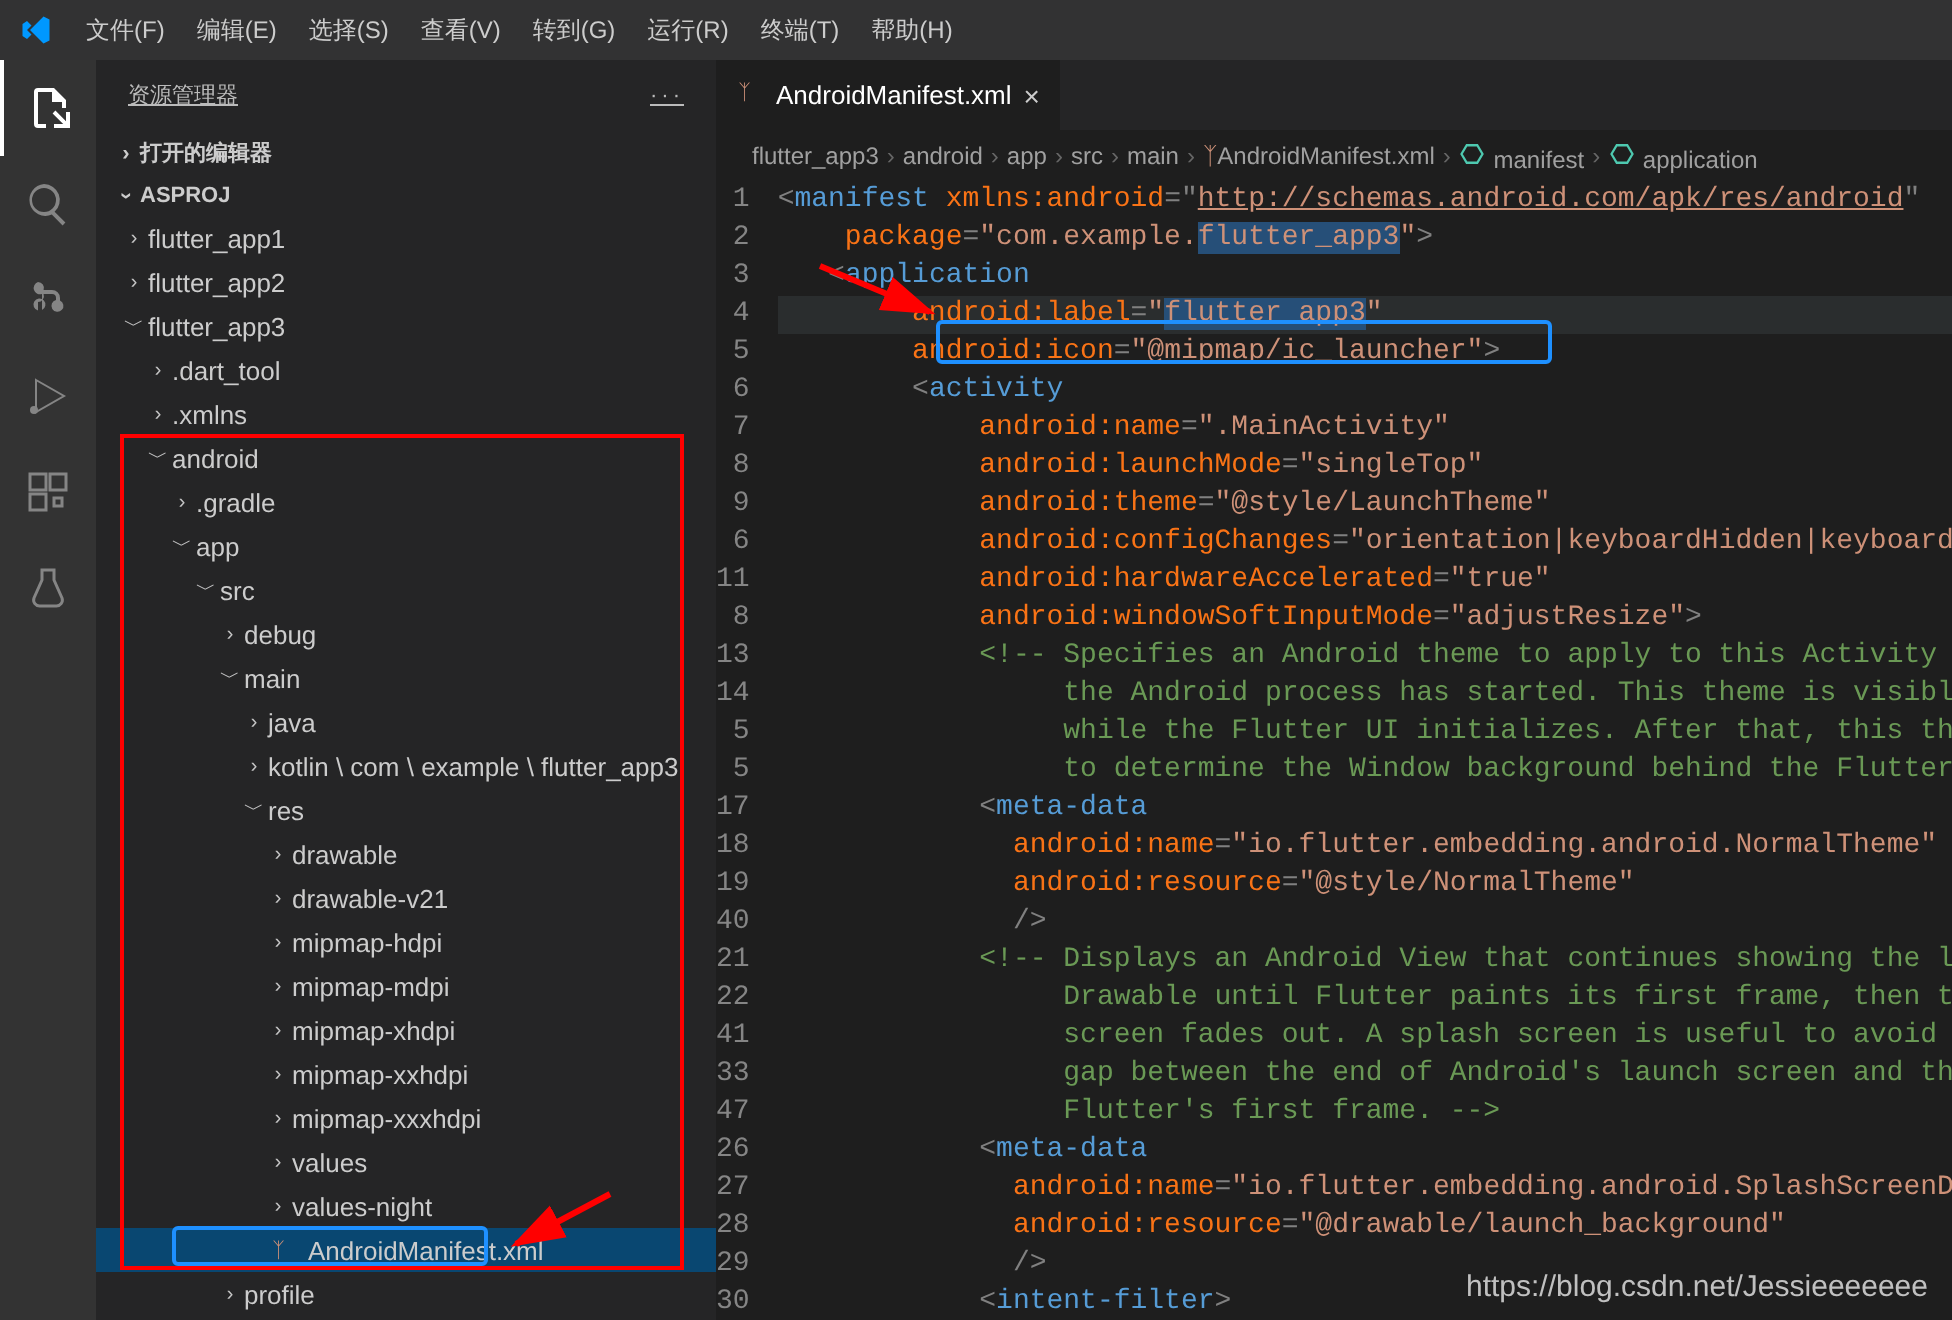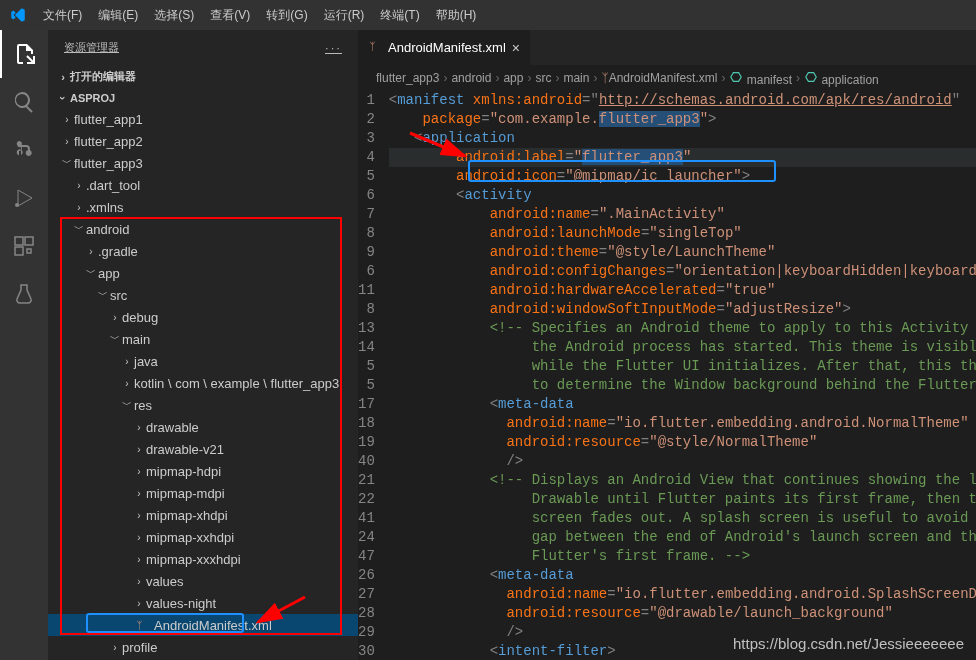--- a/index.html
+++ b/index.html
@@ -358,21 +358,21 @@
           <div class="code-line">14</div>
           <div class="code-line">5</div>
           <div class="code-line">5</div>
           <div class="code-line">17</div>
           <div class="code-line">18</div>
           <div class="code-line">19</div>
           <div class="code-line">40</div>
           <div class="code-line">21</div>
           <div class="code-line">22</div>
           <div class="code-line">41</div>
-          <div class="code-line">24</div>
+          <div class="code-line">33</div>
           <div class="code-line">47</div>
           <div class="code-line">26</div>
           <div class="code-line">27</div>
           <div class="code-line">28</div>
           <div class="code-line">29</div>
           <div class="code-line">30</div>
         </div>
       <div class="code" id="code"><div class="code-line"><span class="tok-punc">&lt;</span><span class="tok-tag">manifest</span><span class="tok-punc"> </span><span class="tok-attr">xmlns:android</span><span class="tok-punc">=</span><span class="tok-punc">"</span><span class="tok-url">http://schemas.android.com/apk/res/android</span><span class="tok-punc">"</span></div><div class="code-line">    <span class="tok-attr">package</span><span class="tok-punc">=</span><span class="tok-str">"com.example.</span><span class="tok-str sel">flutter_app3</span><span class="tok-str">"</span><span class="tok-punc">&gt;</span></div><div class="code-line">   <span class="tok-punc">&lt;</span><span class="tok-tag">application</span></div><div class="code-line hl">        <span class="tok-attr">android:label</span><span class="tok-punc">=</span><span class="tok-str">"</span><span class="tok-str sel">flutter_app3</span><span class="tok-str">"</span></div><div class="code-line">        <span class="tok-attr">android:icon</span><span class="tok-punc">=</span><span class="tok-str">"@mipmap/ic_launcher"</span><span class="tok-punc">&gt;</span></div><div class="code-line">        <span class="tok-punc">&lt;</span><span class="tok-tag">activity</span></div><div class="code-line">            <span class="tok-attr">android:name</span><span class="tok-punc">=</span><span class="tok-str">".MainActivity"</span></div><div class="code-line">            <span class="tok-attr">android:launchMode</span><span class="tok-punc">=</span><span class="tok-str">"singleTop"</span></div><div class="code-line">            <span class="tok-attr">android:theme</span><span class="tok-punc">=</span><span class="tok-str">"@style/LaunchTheme"</span></div><div class="code-line">            <span class="tok-attr">android:configChanges</span><span class="tok-punc">=</span><span class="tok-str">"orientation|keyboardHidden|keyboard|sc</span></div><div class="code-line">            <span class="tok-attr">android:hardwareAccelerated</span><span class="tok-punc">=</span><span class="tok-str">"true"</span></div><div class="code-line">            <span class="tok-attr">android:windowSoftInputMode</span><span class="tok-punc">=</span><span class="tok-str">"adjustResize"</span><span class="tok-punc">&gt;</span></div><div class="code-line">            <span class="tok-comm">&lt;!-- Specifies an Android theme to apply to this Activity as </span></div><div class="code-line">                 <span class="tok-comm">the Android process has started. This theme is visible t</span></div><div class="code-line">                 <span class="tok-comm">while the Flutter UI initializes. After that, this theme</span></div><div class="code-line">                 <span class="tok-comm">to determine the Window background behind the Flutter UI</span></div><div class="code-line">            <span class="tok-punc">&lt;</span><span class="tok-tag">meta-data</span></div><div class="code-line">              <span class="tok-attr">android:name</span><span class="tok-punc">=</span><span class="tok-str">"io.flutter.embedding.android.NormalTheme"</span></div><div class="code-line">              <span class="tok-attr">android:resource</span><span class="tok-punc">=</span><span class="tok-str">"@style/NormalTheme"</span></div><div class="code-line">              <span class="tok-punc">/&gt;</span></div><div class="code-line">            <span class="tok-comm">&lt;!-- Displays an Android View that continues showing the laur</span></div><div class="code-line">                 <span class="tok-comm">Drawable until Flutter paints its first frame, then this</span></div><div class="code-line">                 <span class="tok-comm">screen fades out. A splash screen is useful to avoid any</span></div><div class="code-line">                 <span class="tok-comm">gap between the end of Android's launch screen and the p</span></div><div class="code-line">                 <span class="tok-comm">Flutter's first frame. --&gt;</span></div><div class="code-line">            <span class="tok-punc">&lt;</span><span class="tok-tag">meta-data</span></div><div class="code-line">              <span class="tok-attr">android:name</span><span class="tok-punc">=</span><span class="tok-str">"io.flutter.embedding.android.SplashScreenDraw</span></div><div class="code-line">              <span class="tok-attr">android:resource</span><span class="tok-punc">=</span><span class="tok-str">"@drawable/launch_background"</span></div><div class="code-line">              <span class="tok-punc">/&gt;</span></div><div class="code-line">            <span class="tok-punc">&lt;</span><span class="tok-tag">intent-filter</span><span class="tok-punc">&gt;</span></div></div>
     </div>
   </div>

